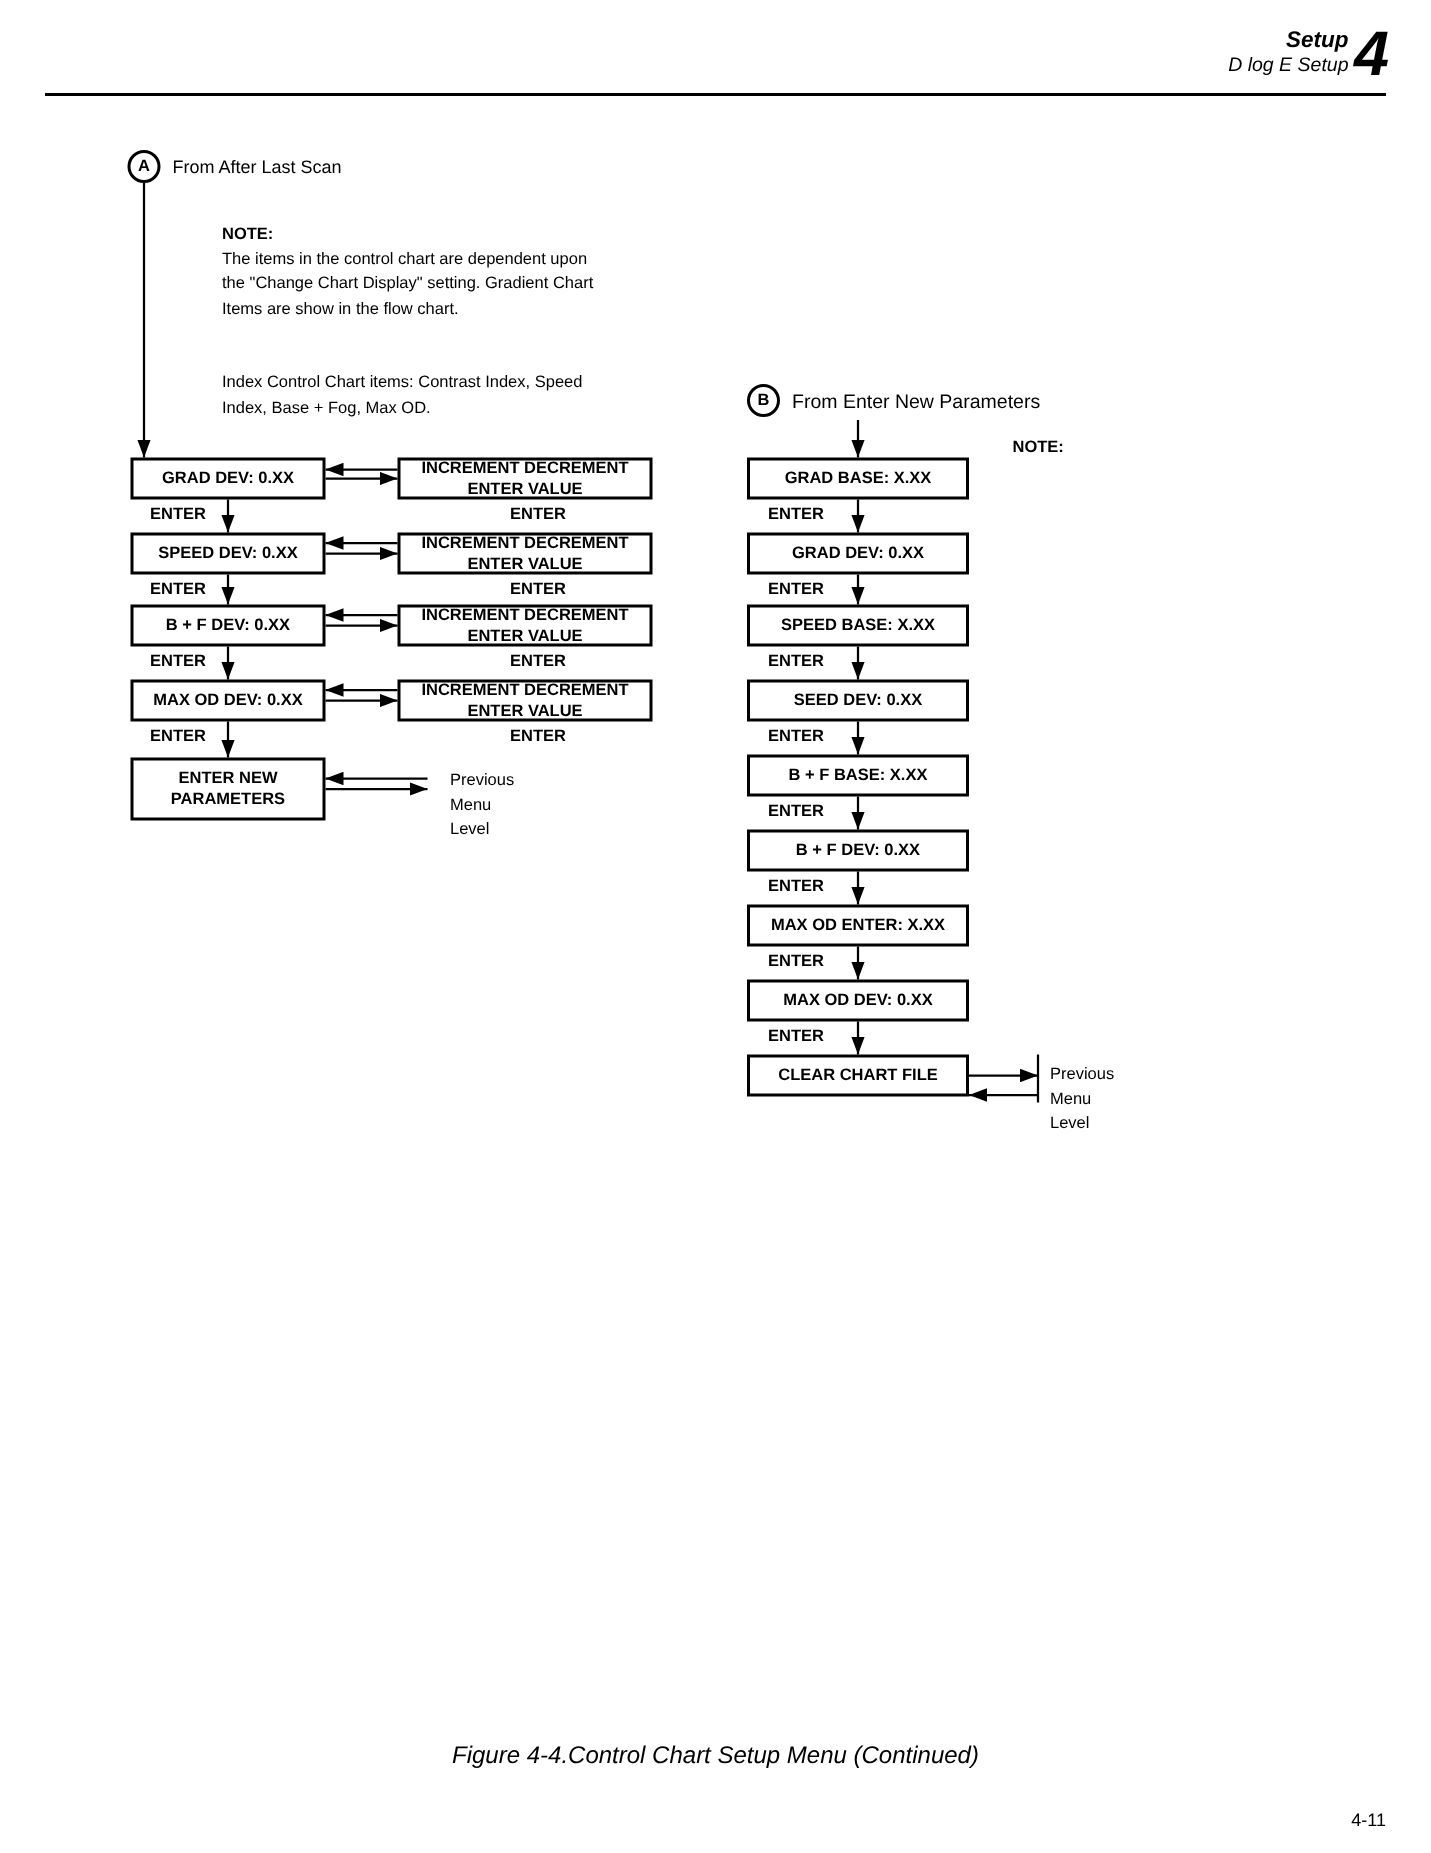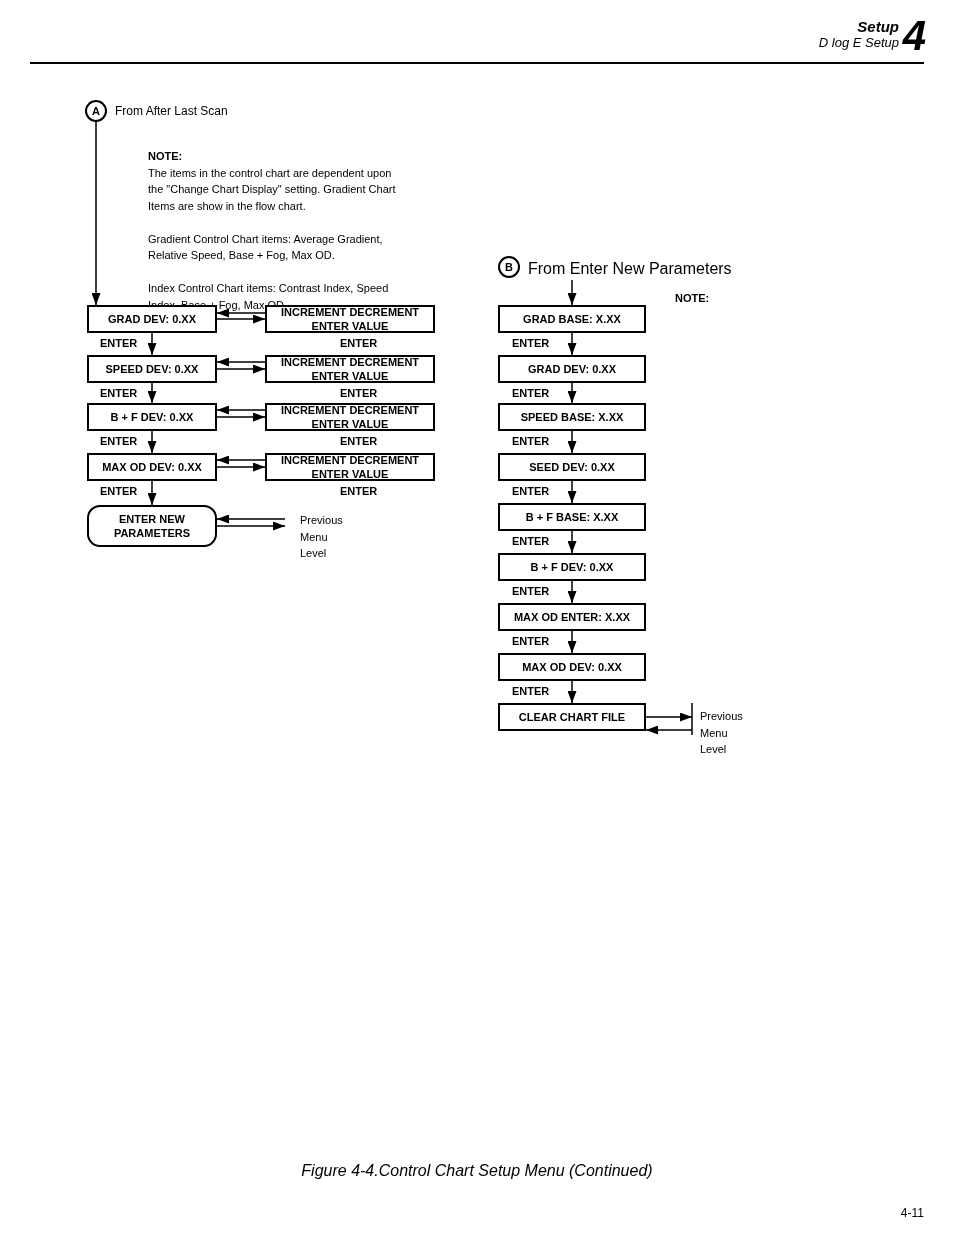--- a/index.html
+++ b/index.html
@@ -65,61 +65,60 @@
 
 <div class="circle-badge" style="left:85px;top:100px;">
   <span>A</span>
 </div>
 <span style="position:absolute;left:115px;top:104px;font-size:12px;">From After Last Scan</span>
 
 <div style="position:absolute;left:148px;top:148px;width:260px;font-size:11px;line-height:1.5;">
   <div style="font-weight:bold;">NOTE:</div>
   <div>The items in the control chart are dependent upon the "Change Chart Display" setting.  Gradient Chart Items are show in the flow chart.</div>
   <br>
-  <div>Gradient Control Chart items: Average Gradient, Relative Speed, Base + Fog, Max OD.</div>
   <br>
   <div>Index Control Chart items: Contrast Index, Speed Index, Base + Fog, Max OD.</div>
 </div>
 
 <div class="box" style="left:87px;top:305px;width:130px;height:28px;font-size:11px;">GRAD DEV: 0.XX</div>
 
 <div style="position:absolute;left:100px;top:337px;font-size:11px;font-weight:bold;">ENTER</div>
 
 <div class="box" style="left:87px;top:355px;width:130px;height:28px;font-size:11px;">SPEED DEV: 0.XX</div>
 
 <div style="position:absolute;left:100px;top:387px;font-size:11px;font-weight:bold;">ENTER</div>
 
 <div class="box" style="left:87px;top:403px;width:130px;height:28px;font-size:11px;">B + F DEV: 0.XX</div>
 
 <div style="position:absolute;left:100px;top:435px;font-size:11px;font-weight:bold;">ENTER</div>
 
 <div class="box" style="left:87px;top:453px;width:130px;height:28px;font-size:11px;">MAX OD DEV: 0.XX</div>
 
 <div style="position:absolute;left:100px;top:485px;font-size:11px;font-weight:bold;">ENTER</div>
 
-<div class="box" style="left:87px;top:505px;width:130px;height:42px;font-size:11px;text-align:center;display:flex;align-items:center;justify-content:center;border-radius:13px;">ENTER NEW<br>PARAMETERS</div>
+<div class="box" style="left:87px;top:505px;width:130px;height:42px;font-size:11px;text-align:center;display:flex;align-items:center;justify-content:center;">ENTER NEW<br>PARAMETERS</div>
 
 <div class="box" style="left:265px;top:305px;width:170px;height:28px;font-size:11px;text-align:center;">INCREMENT DECREMENT<br>ENTER VALUE</div>
 <div style="position:absolute;left:340px;top:337px;font-size:11px;font-weight:bold;">ENTER</div>
 
 <div class="box" style="left:265px;top:355px;width:170px;height:28px;font-size:11px;text-align:center;">INCREMENT DECREMENT<br>ENTER VALUE</div>
 <div style="position:absolute;left:340px;top:387px;font-size:11px;font-weight:bold;">ENTER</div>
 
 <div class="box" style="left:265px;top:403px;width:170px;height:28px;font-size:11px;text-align:center;">INCREMENT DECREMENT<br>ENTER VALUE</div>
 <div style="position:absolute;left:340px;top:435px;font-size:11px;font-weight:bold;">ENTER</div>
 
 <div class="box" style="left:265px;top:453px;width:170px;height:28px;font-size:11px;text-align:center;">INCREMENT DECREMENT<br>ENTER VALUE</div>
 <div style="position:absolute;left:340px;top:485px;font-size:11px;font-weight:bold;">ENTER</div>
 
 <div style="position:absolute;left:300px;top:512px;font-size:11px;line-height:1.5;">Previous<br>Menu<br>Level</div>
 
 <div class="circle-badge" style="left:498px;top:256px;">
   <span>B</span>
 </div>
-<span style="position:absolute;left:528px;top:260px;font-size:16px;">From Enter New Parameters</span>
+<span style="position:absolute;left:528px;top:260px;font-size:13px;">From Enter New Parameters</span>
 
 <div style="position:absolute;left:675px;top:290px;width:235px;font-size:11px;line-height:1.5;">
   <div style="font-weight:bold;">NOTE:</div>
 </div>
 
 <div class="box" style="left:498px;top:305px;width:148px;height:28px;font-size:11px;">GRAD BASE: X.XX</div>
 <div style="position:absolute;left:512px;top:337px;font-size:11px;font-weight:bold;">ENTER</div>
 
 <div class="box" style="left:498px;top:355px;width:148px;height:28px;font-size:11px;">GRAD DEV: 0.XX</div>
 <div style="position:absolute;left:512px;top:387px;font-size:11px;font-weight:bold;">ENTER</div>

